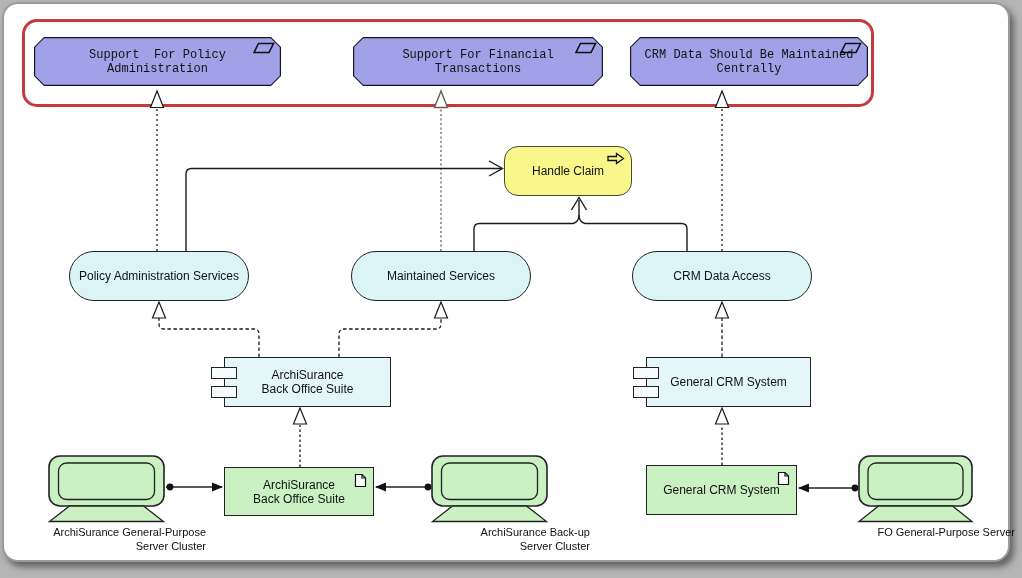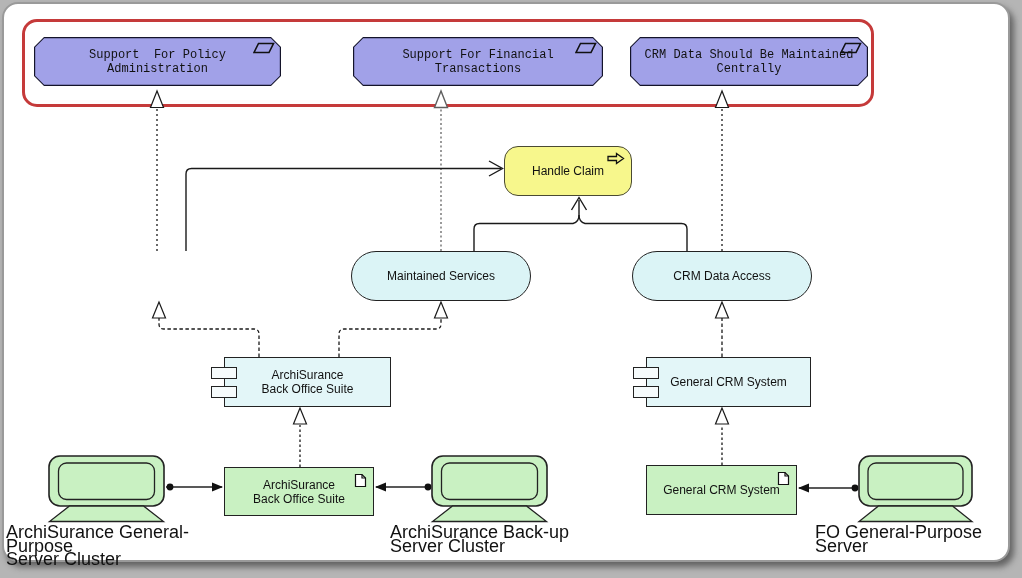--- a/index.html
+++ b/index.html
@@ -31,21 +31,21 @@
   .process{background:#f7f78c;border:1.4px solid #4a4a33;border-radius:14px;}
   
   .pill{background:#dbf4f6;border:1.4px solid #222;border-radius:25px;}
   
   .component{background:#e3f6f8;border:1.2px solid #222;}
   .port{position:absolute;left:-14px;width:26px;height:12px;background:#f6fbfc;border:1.2px solid #222;box-sizing:border-box;}
   .port1{top:9px;} .port2{top:28px;}
   
   .artifact{background:#c9f1c2;border:1.2px solid #222;}
   
-  .devlabel{position:absolute;text-align:left;font-size:18px;line-height:13.5px;}
+  .devlabel{position:absolute;text-align:right;font-size:11px;line-height:13.5px;}
   .wires{position:absolute;left:0;top:0;}
   .lbl{display:block;width:100%;}
 </style>
 </head>
 <body>
 
 <div class="canvas">
 
   <div class="group"></div>
 
@@ -152,20 +152,23 @@
     <span class="req-label">CRM Data Should Be Maintained Centrally</span>
   </div>
 
   <div class="node process" style="left:500px;top:142px;width:128px;height:50px;">
     <svg class="corner-icon" width="18" height="13" viewBox="0 0 18 13">
         <path d="M1,4.5 H9.5 V1.5 L16.5,6.5 L9.5,11.5 V8.5 H1 Z" fill="none" stroke="#111" stroke-width="1.3"></path>
       </svg>
     <span>Handle Claim</span>
   </div>
 
+  <div class="node pill" style="left:65px;top:247px;width:180px;height:50px;">
+    <span>Policy Administration Services</span>
+  </div>
   <div class="node pill" style="left:347px;top:247px;width:180px;height:50px;">
     <span>Maintained Services</span>
   </div>
   <div class="node pill" style="left:628px;top:247px;width:180px;height:50px;">
     <span>CRM Data Access</span>
   </div>
 
   <div class="node component" style="left:220px;top:353px;width:167px;height:50px;flex-direction:column;">
     <div class="port port1"></div>
     <div class="port port2"></div>

